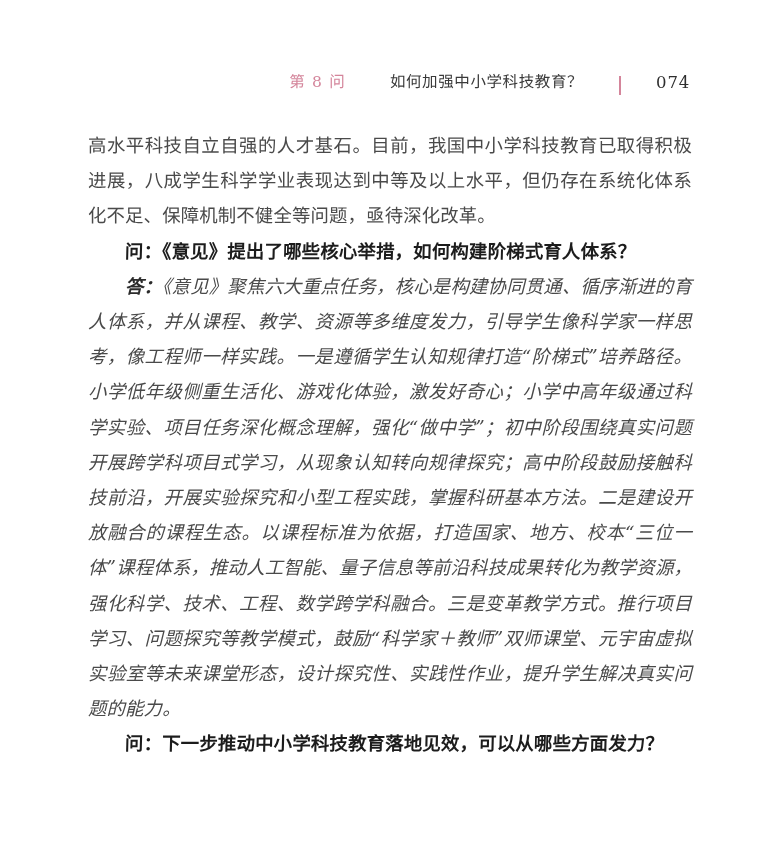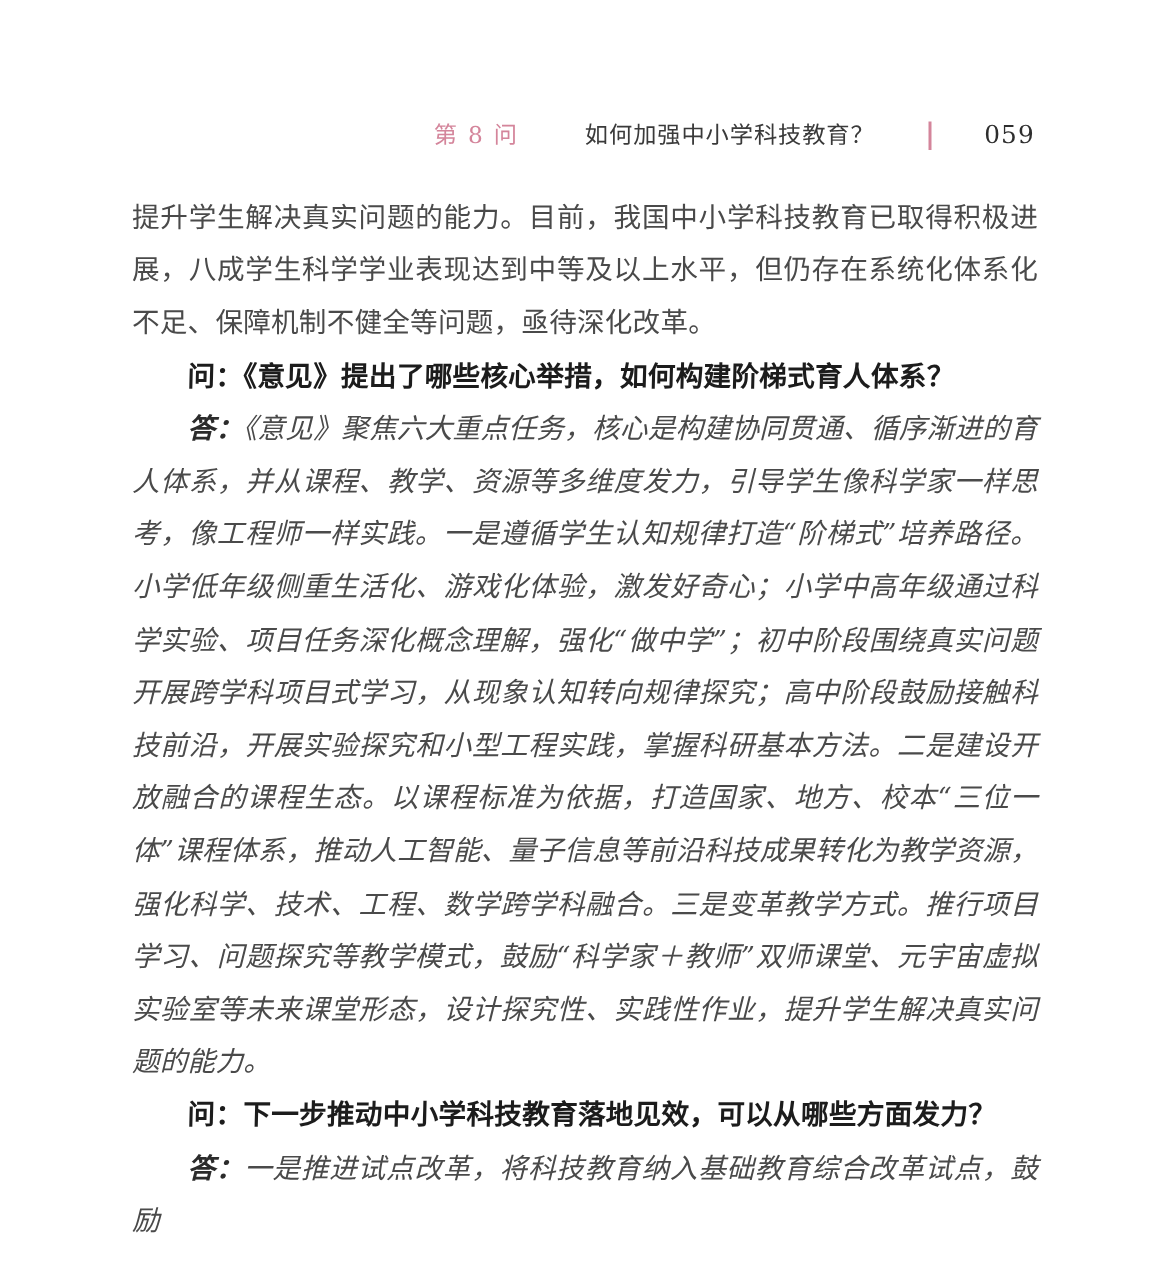--- a/index.html
+++ b/index.html
@@ -22,21 +22,21 @@
     overflow: hidden;
     box-sizing: border-box;
   }
 
   
   .running-header {
     position: absolute;
     top: 68px;
     right: 88px;
     display: flex;
-    align-items: flex-end;
+    align-items: center;
     gap: 16px;
     height: 30px;
     white-space: nowrap;
   }
 
   .hdr-qnum {
     font-family: "DejaVu Serif", "Liberation Serif", serif;
     font-size: 15.5px;
     letter-spacing: 1.2px;
     color: #d4859b;
@@ -117,30 +117,29 @@
 </style>
 </head>
 <body>
 
 <div class="page">
 
   <div class="running-header">
     <span class="hdr-qnum">第 8 问</span>
     <span class="hdr-title">如何加强中小学科技教育？</span>
     <span class="hdr-sep"></span>
-    <span class="hdr-pagenum">059</span>
+    <span class="hdr-pagenum">074</span>
   </div>
 
   <div class="body-block">
 
-    <p class="para">提升学生解决真实问题的能力。目前，我国中小学科技教育已取得积极进展，八成学生科学学业表现达到中等及以上水平，但仍存在系统化体系化不足、保障机制不健全等问题，亟待深化改革。</p>
+    <p class="para">高水平科技自立自强的人才基石。目前，我国中小学科技教育已取得积极进展，八成学生科学学业表现达到中等及以上水平，但仍存在系统化体系化不足、保障机制不健全等问题，亟待深化改革。</p>
 
     <p class="q-heading">问：《意见》提出了哪些核心举措，如何构建阶梯式育人体系？</p>
 
     <p class="para indent"><span class="lead">答：</span><span>《意见》聚焦六大重点任务，核心是构建协同贯通、循序渐进的育人体系，并从课程、教学、资源等多维度发力，引导学生像科学家一样思考，像工程师一样实践。一是遵循学生认知规律打造“阶梯式”培养路径。小学低年级侧重生活化、游戏化体验，激发好奇心；小学中高年级通过科学实验、项目任务深化概念理解，强化“做中学”；初中阶段围绕真实问题开展跨学科项目式学习，从现象认知转向规律探究；高中阶段鼓励接触科技前沿，开展实验探究和小型工程实践，掌握科研基本方法。二是建设开放融合的课程生态。以课程标准为依据，打造国家、地方、校本“三位一体”课程体系，推动人工智能、量子信息等前沿科技成果转化为教学资源，强化科学、技术、工程、数学跨学科融合。三是变革教学方式。推行项目学习、问题探究等教学模式，鼓励“科学家＋教师”双师课堂、元宇宙虚拟实验室等未来课堂形态，设计探究性、实践性作业，提升学生解决真实问题的能力。</span></p>
 
     <p class="q-heading">问：下一步推动中小学科技教育落地见效，可以从哪些方面发力？</p>
 
-    <p class="para indent"><span class="lead">答：</span><span>一是推进试点改革，将科技教育纳入基础教育综合改革试点，鼓励</span></p>
 
   </div>
 
 </div>
 
 </body></html>

